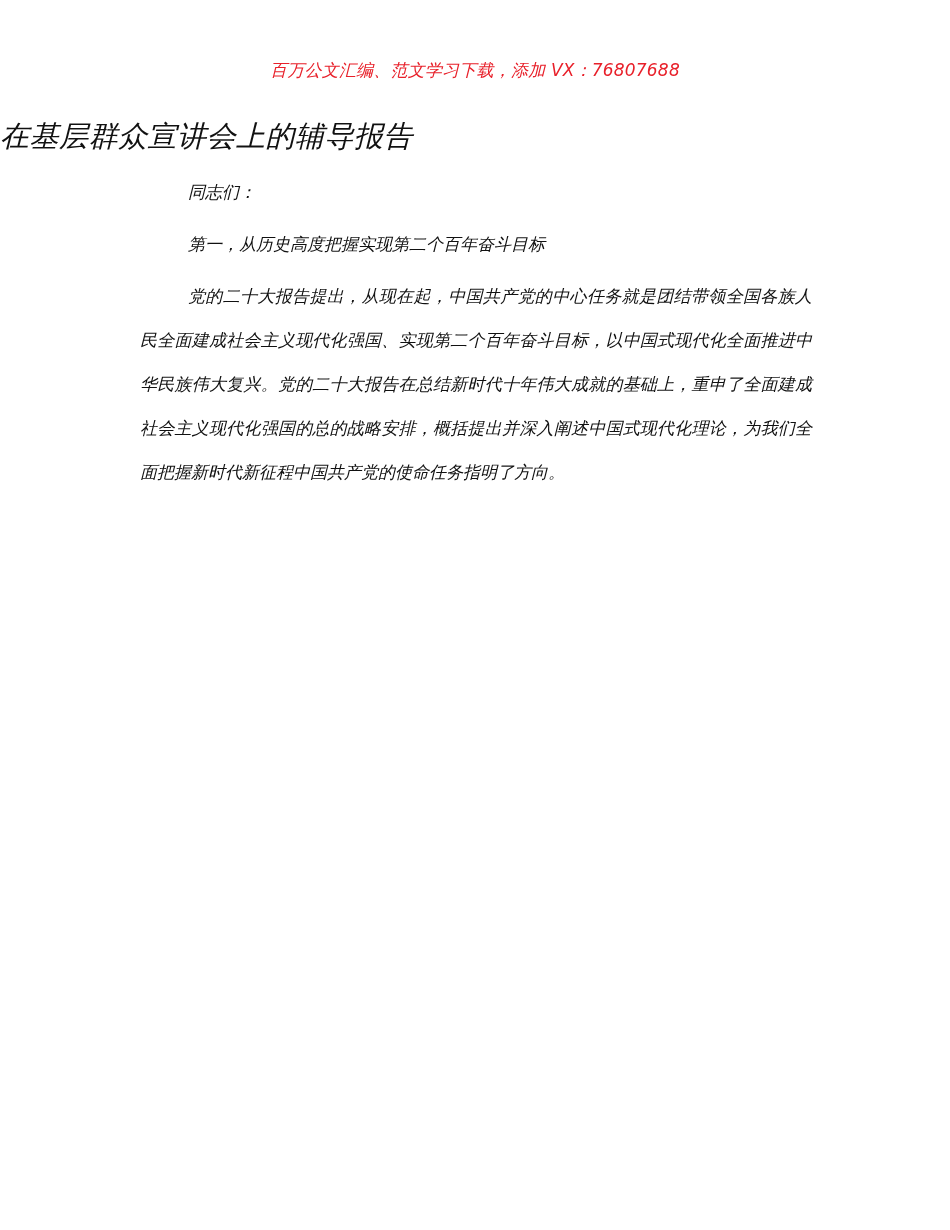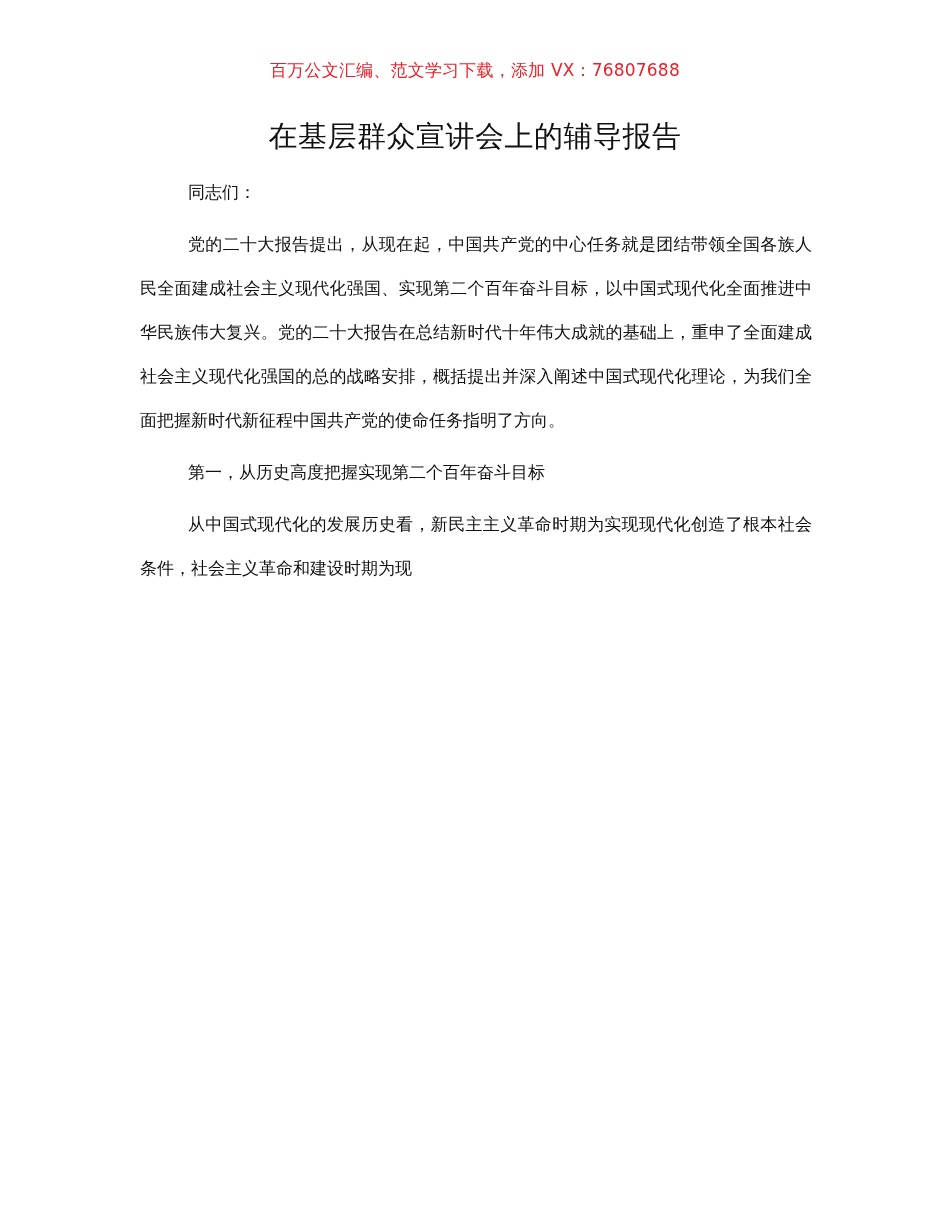--- a/index.html
+++ b/index.html
@@ -13,38 +13,39 @@
       position: relative;
       overflow: hidden;
       font-family: "DejaVu Sans", "Liberation Sans", sans-serif;
       color: #111111;
     }
     .page {
       position: absolute;
       left: 0; top: 0;
       width: 950px; height: 1230px;
       background: #ffffff;
+      font-style: italic;
     }
     .header-banner {
       position: absolute;
       top: 56px;
       left: 0;
       width: 950px;
       text-align: center;
       font-size: 17px;
       line-height: 28px;
       color: #e8202a;
       letter-spacing: 0.2px;
     }
     .doc-title {
       position: absolute;
       top: 114px;
       left: 0;
       width: 950px;
-      text-align: center;
+      text-align: left;
       font-size: 29px;
       line-height: 44px;
       color: #111111;
       letter-spacing: 0.5px;
     }
     .body-text {
       position: absolute;
       top: 170px;
       left: 140px;
       width: 672px;
@@ -70,17 +71,16 @@
 </head>
 <body>
 
 <div class="page">
   <div class="header-banner">百万公文汇编、范文学习下载，添加 VX：76807688</div>
 
   <div class="doc-title">在基层群众宣讲会上的辅导报告</div>
 
   <div class="body-text">
     <p class="greeting">同志们：</p>
+    <p class="para indent">第一，从历史高度把握实现第二个百年奋斗目标</p>
     <p class="para indent">党的二十大报告提出，从现在起，中国共产党的中心任务就是团结带领全国各族人民全面建成社会主义现代化强国、实现第二个百年奋斗目标，以中国式现代化全面推进中华民族伟大复兴。党的二十大报告在总结新时代十年伟大成就的基础上，重申了全面建成社会主义现代化强国的总的战略安排，概括提出并深入阐述中国式现代化理论，为我们全面把握新时代新征程中国共产党的使命任务指明了方向。</p>
-    <p class="para indent">第一，从历史高度把握实现第二个百年奋斗目标</p>
-    <p class="para indent">从中国式现代化的发展历史看，新民主主义革命时期为实现现代化创造了根本社会条件，社会主义革命和建设时期为现</p>
   </div>
 </div>
 
 </body></html>

